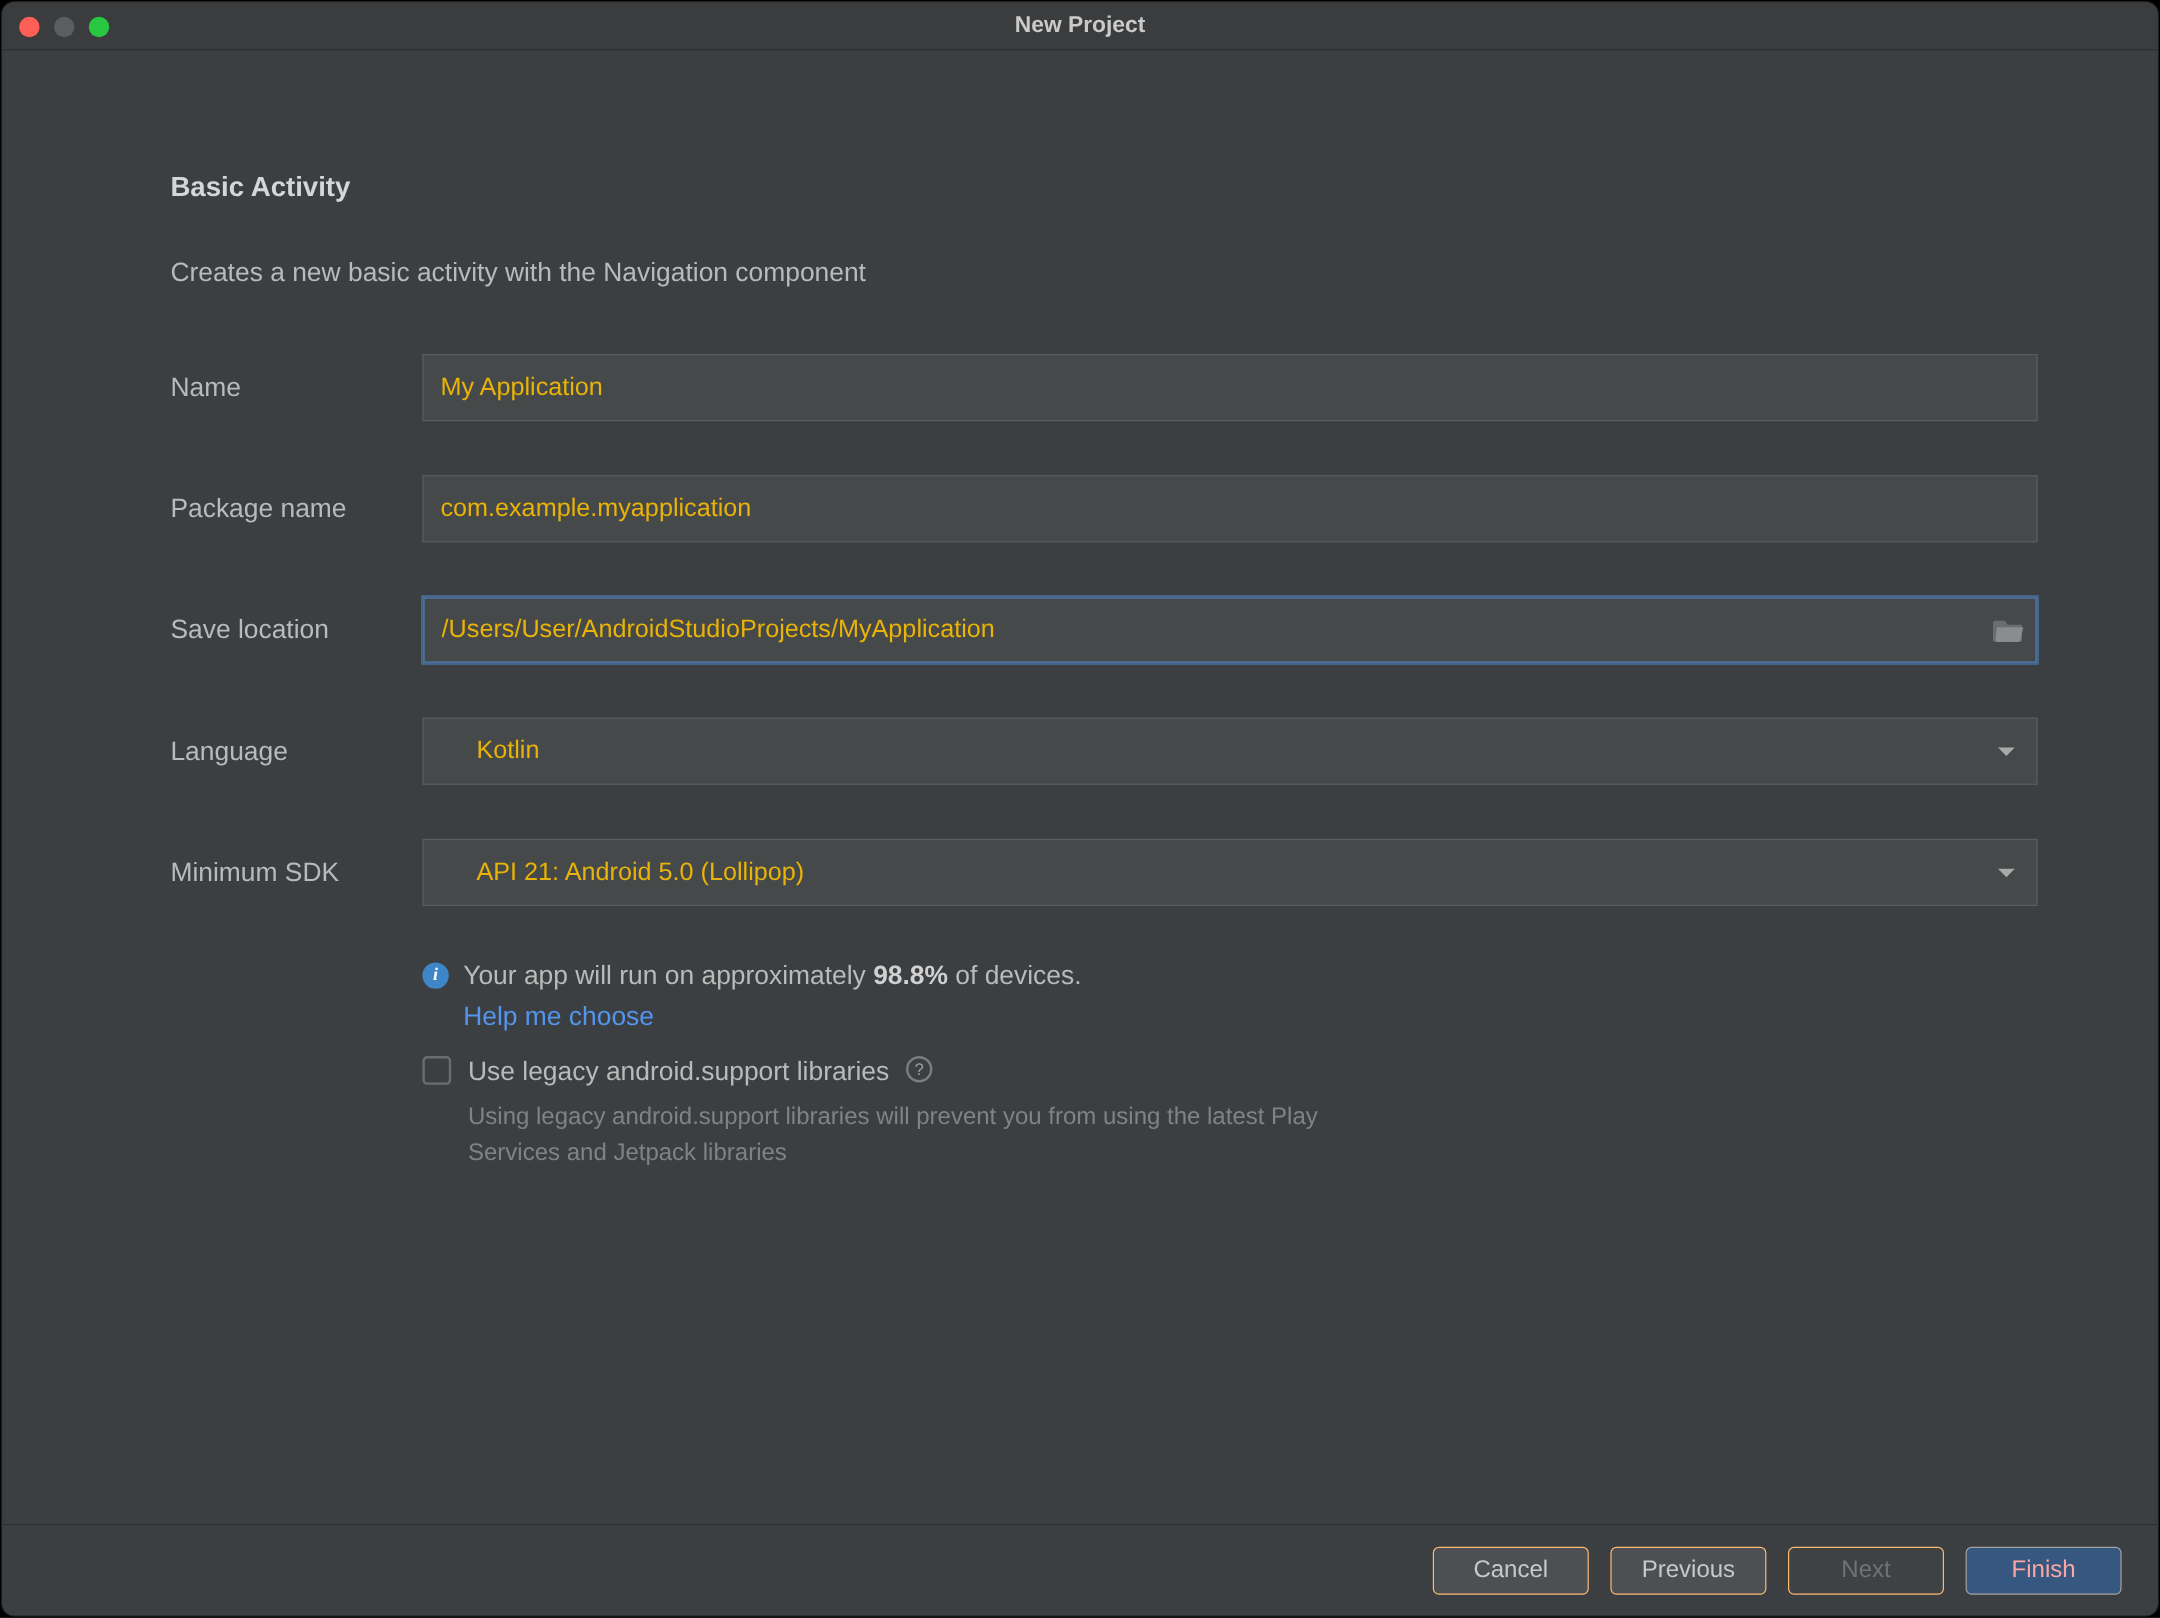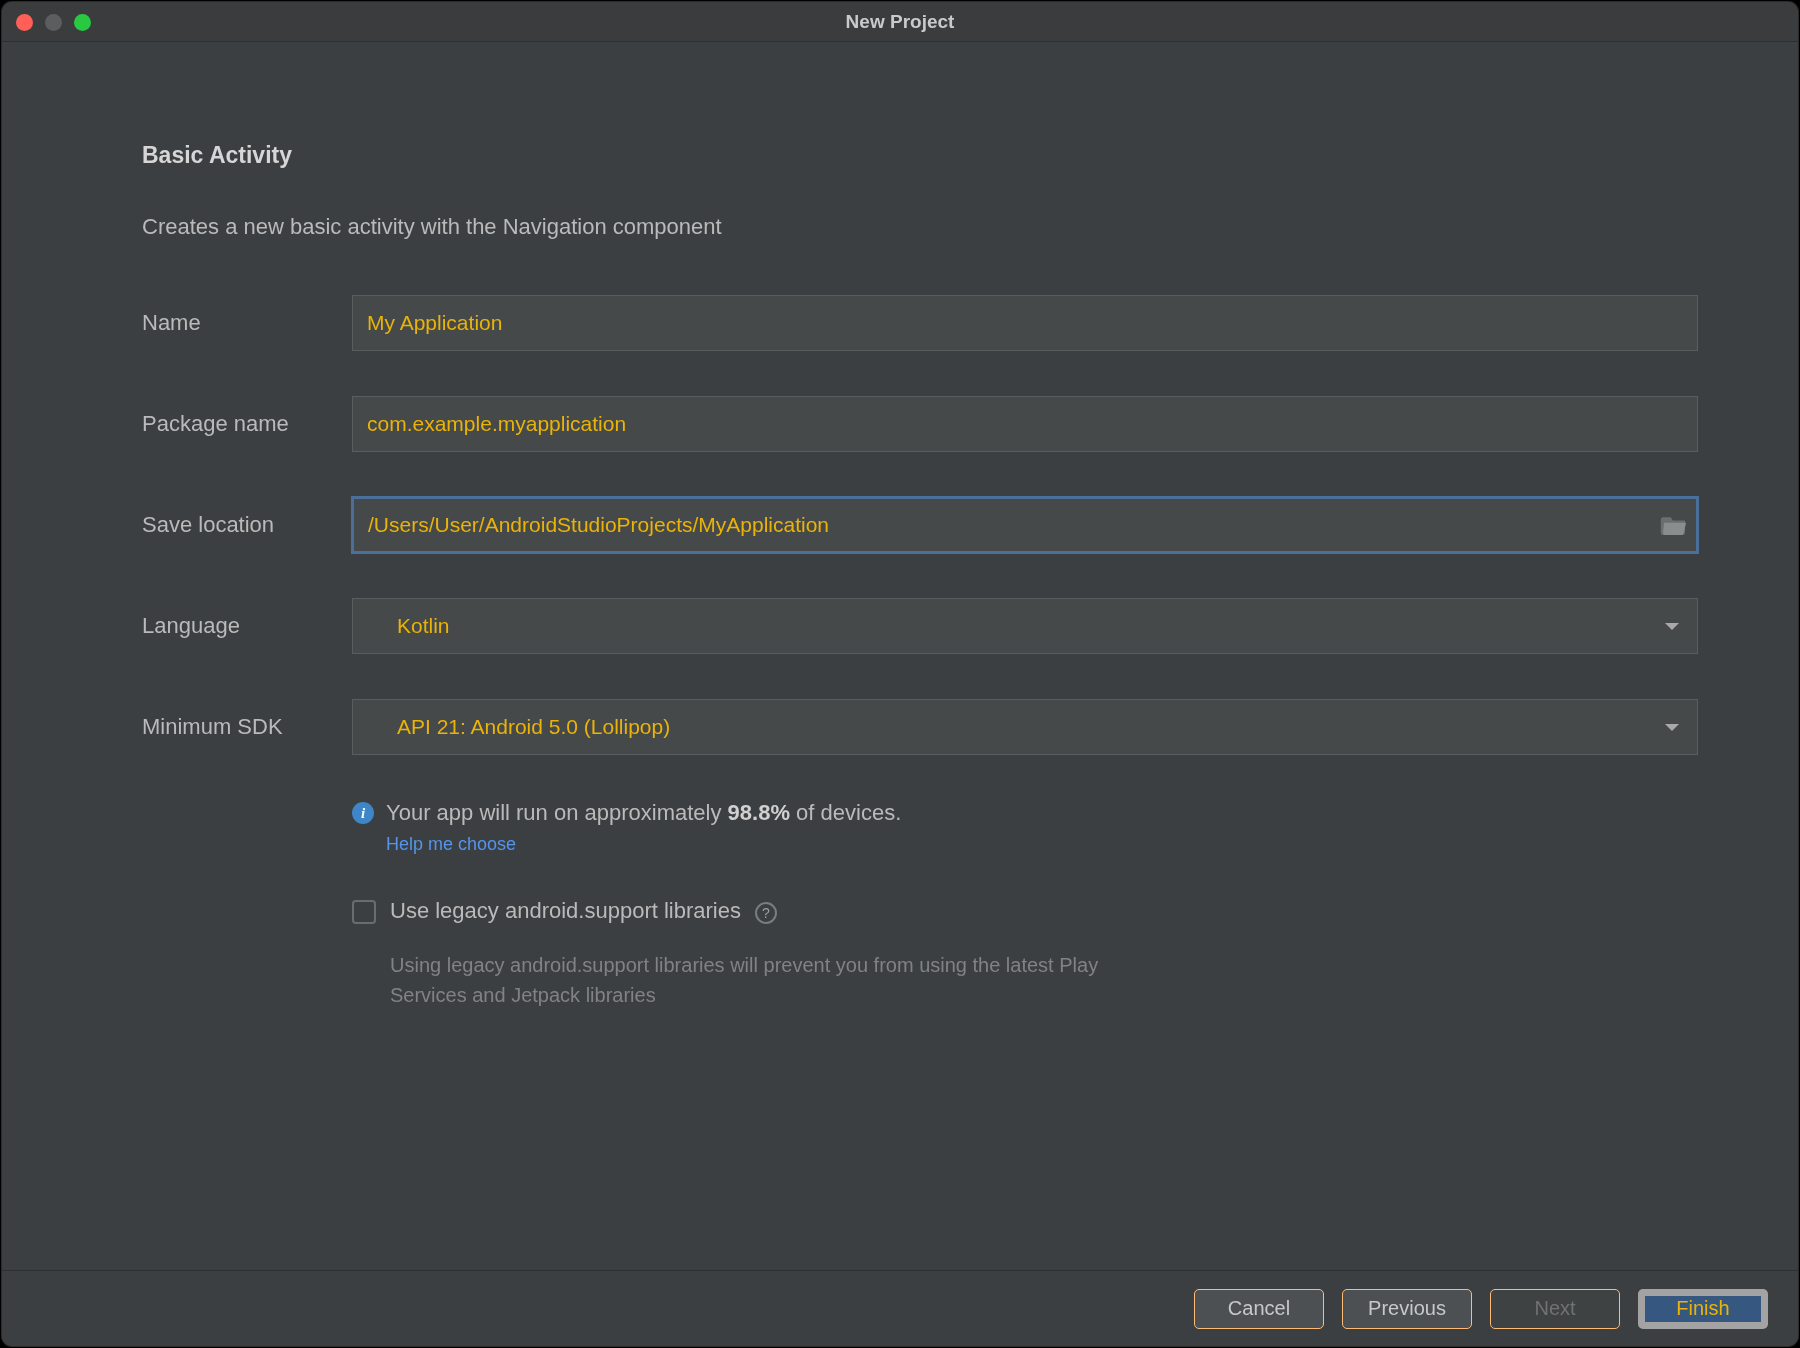--- a/index.html
+++ b/index.html
@@ -141,35 +141,35 @@
     font-size: 15px;
     display: inline-flex;
     align-items: center; justify-content: center;
     font-style: italic;
     font-family: Georgia, serif;
   }
   .info-text strong { font-weight: 700; color:#d0d0d0; }
   .help-link {
     margin-left: 34px;
     color: #5394ec;
-    font-size: 18px;
+    font-size: 22px;
     cursor: pointer;
     display: inline-block;
-    margin-bottom: 43px;
+    margin-bottom: 20px;
     text-align: right;
   }
 
   .checkbox-row {
     margin-left: 210px;
     display: flex;
-    align-items: flex-end;
+    align-items: flex-start;
     gap: 14px;
     font-size: 22px;
     color: #bababa;
-    margin-bottom: 26px;
+    margin-bottom: 10px;
   }
   .checkbox {
     width: 24px; height: 24px;
     border: 2px solid #6a6d6e;
     border-radius: 4px;
     background: #3c3f41;
     cursor: pointer;
   }
   .help-circ {
     width: 22px; height: 22px;
@@ -213,22 +213,22 @@
     cursor: pointer;
     padding: 0 20px;
   }
   .btn.disabled {
     color: #707273;
     background: #3f4243;
     cursor: default;
   }
   .btn.primary {
     background: #365880;
-    border: 7px solid #a3a3a3;
-    color: #eab308;
+    border: 1px solid #a3a3a3;
+    color: #fca5a5;
   }
 </style>
 </head>
 <body>
 
 <div class="window">
 
   <div class="titlebar">
     <div class="traffic-lights">
       <div class="tl red"></div>

